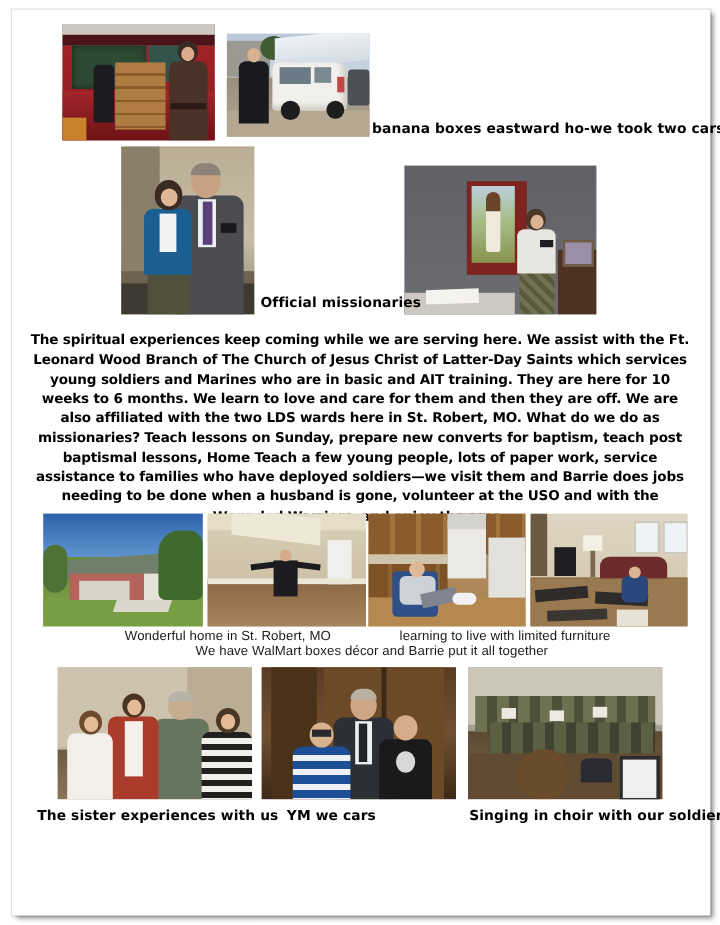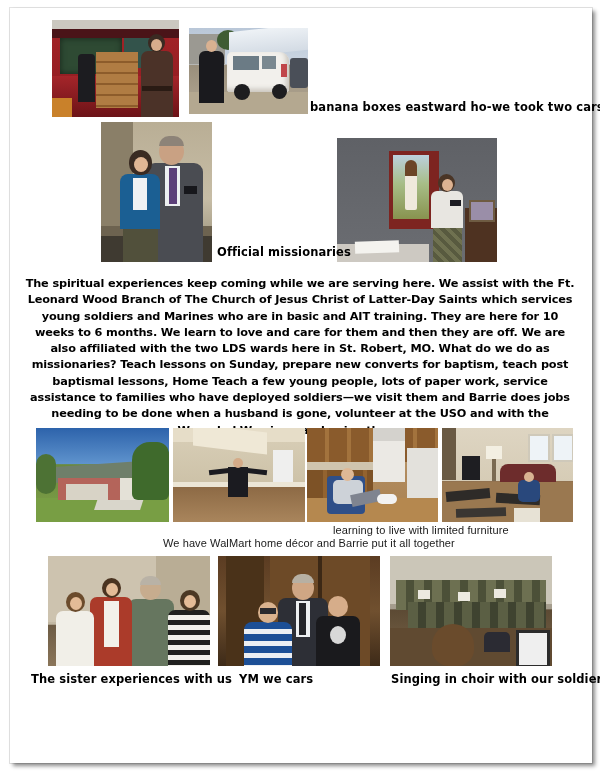--- a/index.html
+++ b/index.html
@@ -387,24 +387,25 @@
     <div class="ly sofa"></div>
       <div class="ly fl"></div>
     <div class="ly pan1"></div>
       <div class="ly pan2"></div>
       <div class="ly pan3"></div>
     <div class="ly box"></div>
       <div class="ly per-b"></div>
       <div class="ly per-h"></div>
   </div>
 
+  <div class="cap cap-thin" style="left:104px; top:524px;">Wonderful home in St. Robert, MO</div>
 
   <div class="cap cap-thin" style="left:333px; top:524px;">learning to live with limited furniture</div>
 
-  <div class="cap cap-thin" style="left:163px; top:537px;">We have WalMart home décor and Barrie put it all together</div>
+  <div class="cap cap-thin" style="left:163px; top:537px;">We have WalMart boxes décor and Barrie put it all together</div>
 
   <div class="photo" id="ph-sisters">
     <div class="ly wall"></div>
       <div class="ly door"></div>
     <div class="ly p3b"></div>
       <div class="ly p3h"></div>
       <div class="ly p3hr"></div>
     <div class="ly p2b"></div>
       <div class="ly p2s"></div>
       <div class="ly p2h"></div>

